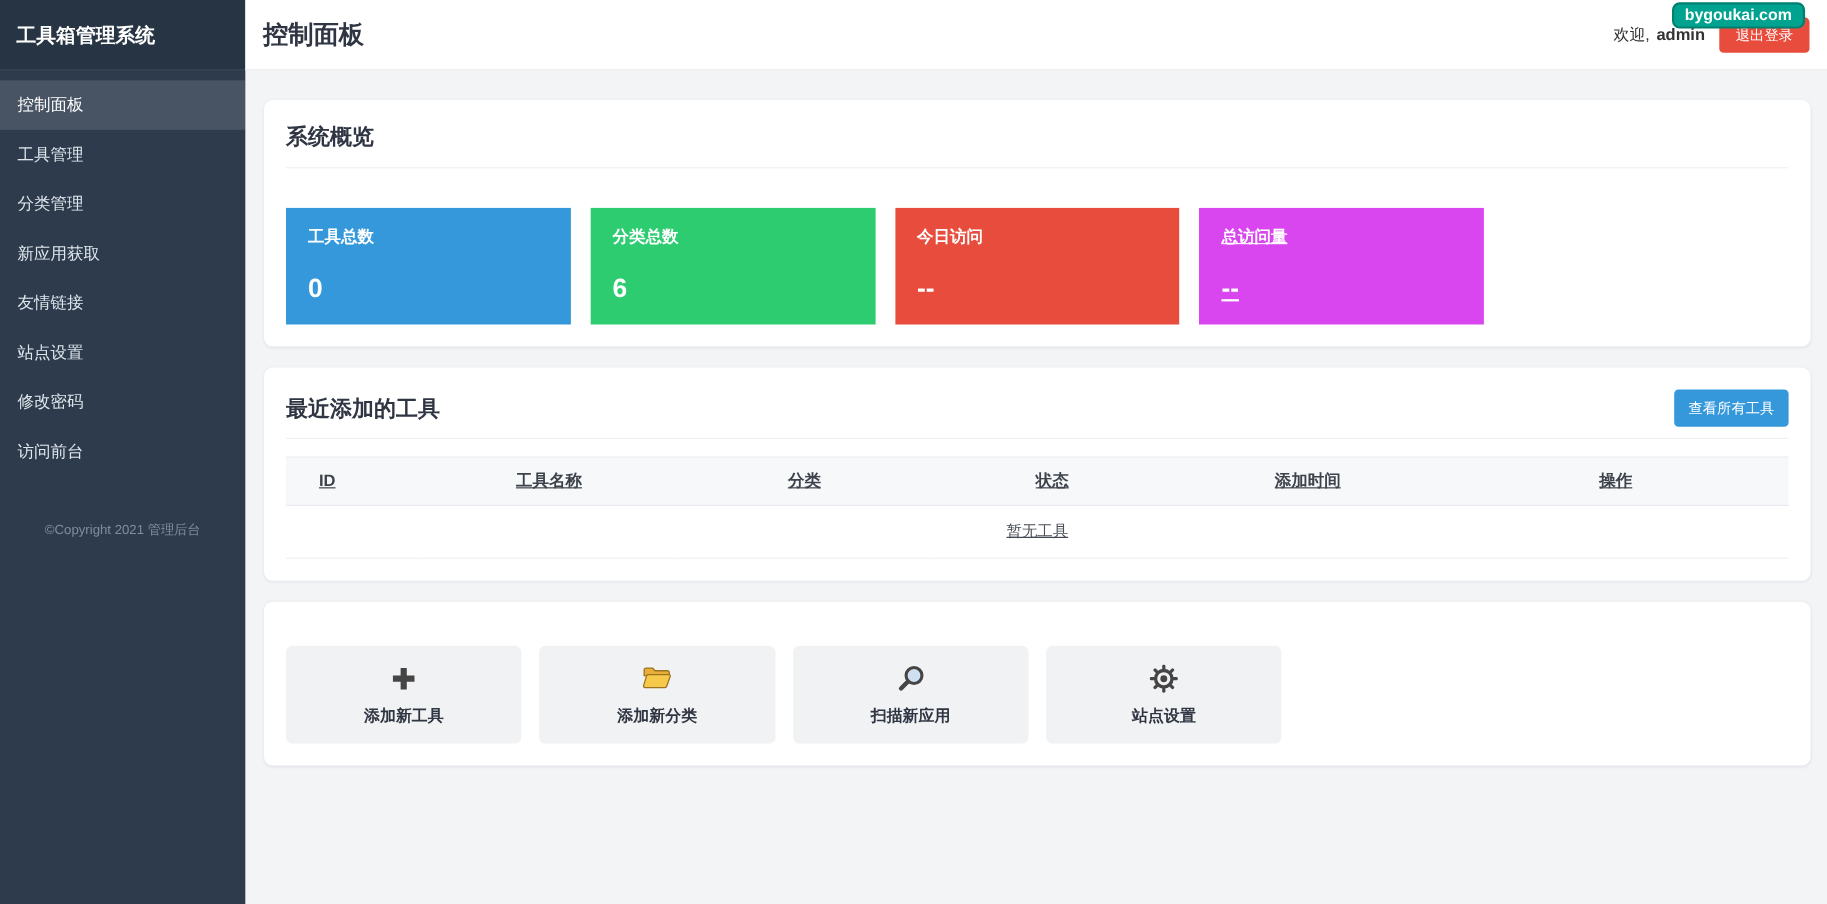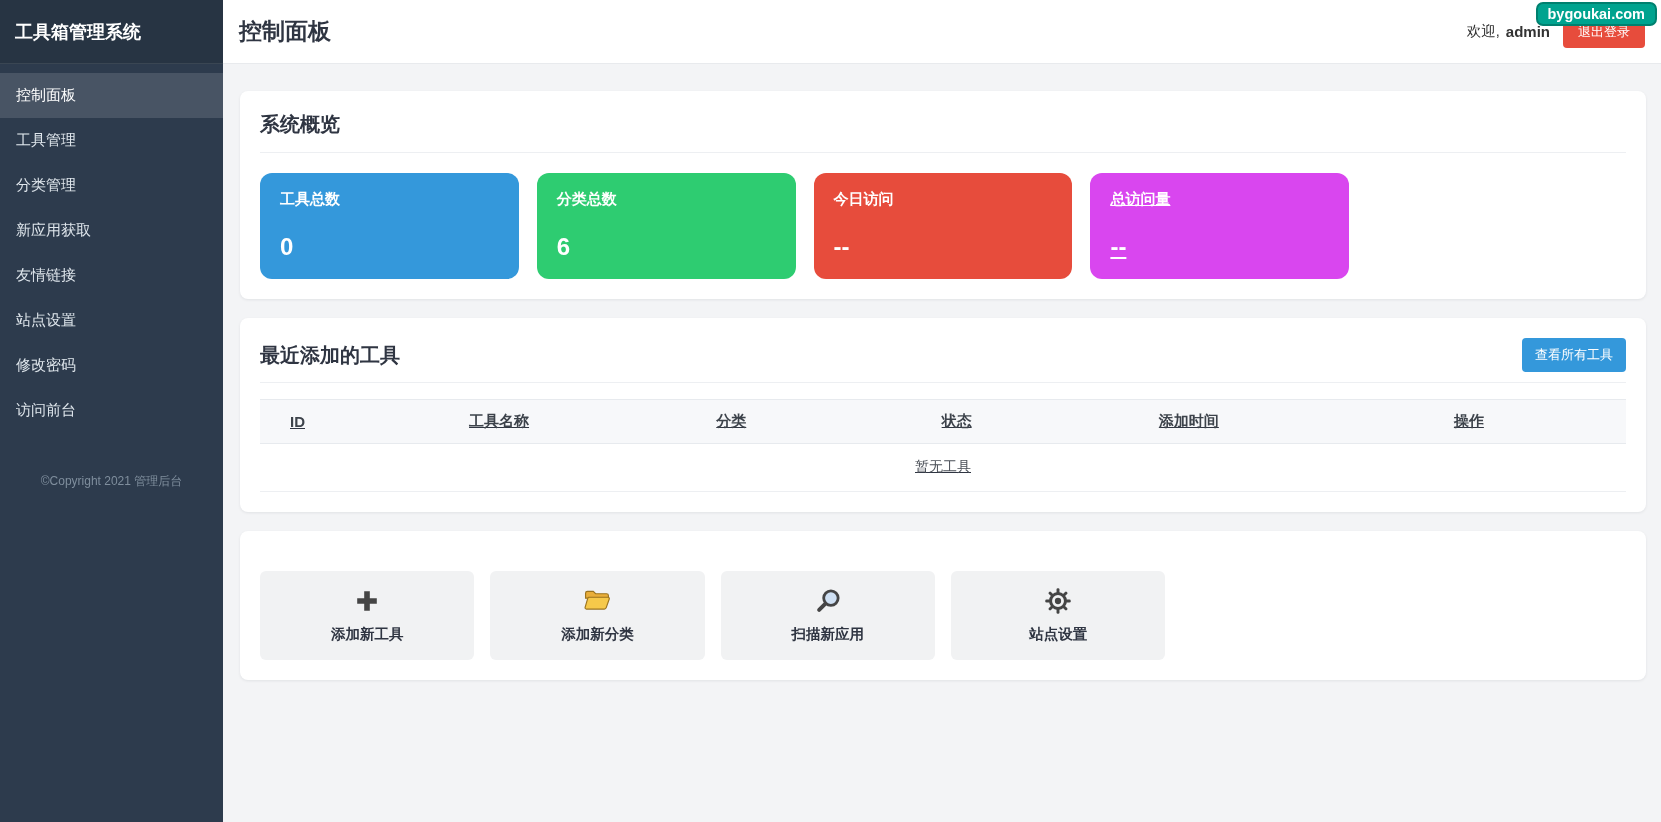--- a/index.html
+++ b/index.html
@@ -53,21 +53,21 @@
   .page-title{margin:0;font-size:23px;font-weight:bold;color:#2f3542;}
   .topbar-right{display:flex;align-items:center;gap:13px;font-size:14.5px;color:#333;}
   .welcome{display:flex;align-items:center;gap:6px;}
   .username{font-weight:600;font-size:15px;}
   .logout-btn{
     background:var(--danger);color:#fff;border:0;border-radius:4px;
     font-size:13px;padding:7px 15px;cursor:pointer;
     font-family:inherit;
   }
   .watermark{
-    position:absolute;top:2px;right:4px;z-index:10;
+    position:absolute;top:2px;right:20px;z-index:10;
     background:var(--badge);border:2px solid var(--badge-border);
     color:#fff;font-size:14.5px;font-weight:600;
     padding:2px 10px;border-radius:7px;
   }
   
   .content{padding:27px 15px 0 17px;}
   .card{
     background:#fff;border-radius:8px;
     box-shadow:0 1px 3px rgba(16,24,40,.08);
     padding:20px;margin-bottom:19px;
@@ -76,21 +76,21 @@
     margin:0;font-size:20px;font-weight:bold;color:#2f3542;
     padding-bottom:14px;border-bottom:1px solid #edeff2;
   }
   .card-head{
     display:flex;justify-content:space-between;align-items:center;
     border-bottom:1px solid #edeff2;padding-bottom:10px;
   }
   .card-head .section-title{border-bottom:none;padding-bottom:0;}
   
   .stats-grid{display:grid;grid-template-columns:repeat(5,1fr);gap:18px;margin-top:20px;}
-  .stat-card{border-radius:12px;padding:17px 20px 18px;color:#fff;}
+  .stat-card{border-radius:0;padding:17px 20px 18px;color:#fff;margin-top:16px;}
   .stat-label{font-size:15px;font-weight:bold;}
   .stat-value{font-size:24px;font-weight:bold;margin-top:24px;}
   
   .view-all-btn{
     background:var(--accent);color:#fff;border:0;border-radius:4px;
     font-size:13px;padding:8px 13px;cursor:pointer;font-family:inherit;
   }
   .tools-table{width:100%;border-collapse:collapse;margin-top:16px;text-decoration:underline;}
   .tools-table th{
     background:#f7f8fa;font-size:15px;font-weight:bold;color:#3d434b;

